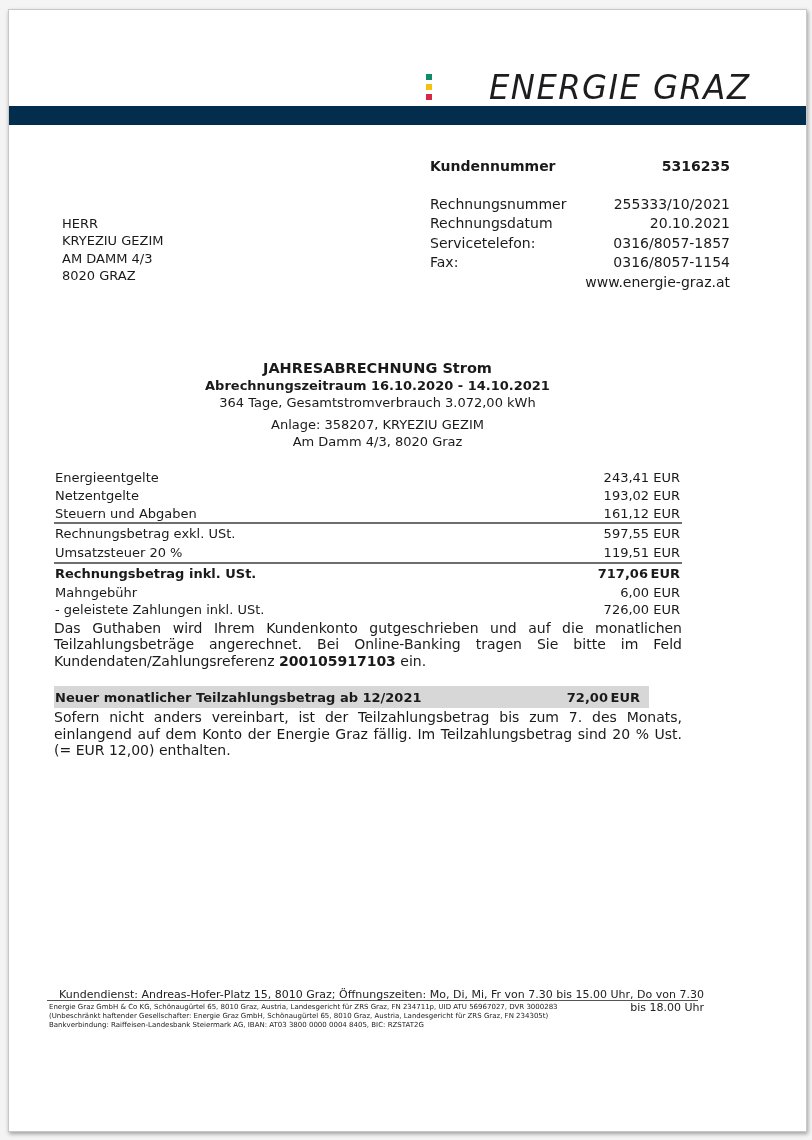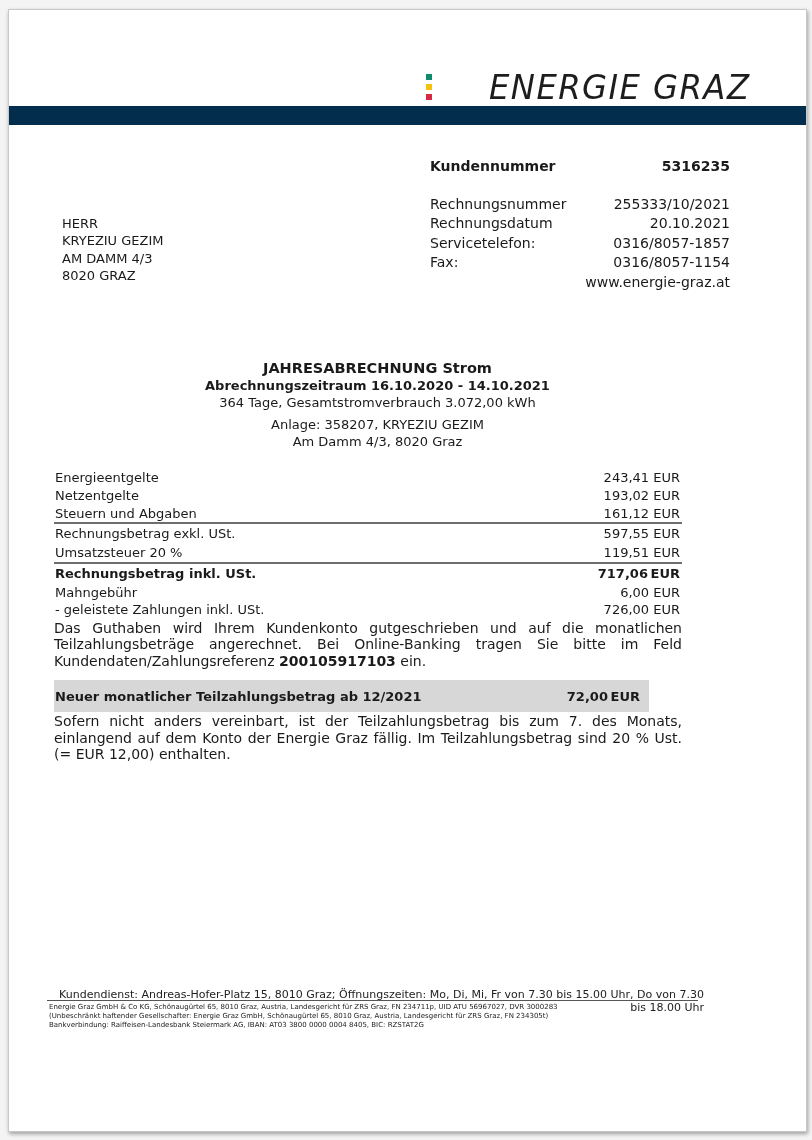--- a/index.html
+++ b/index.html
@@ -136,21 +136,21 @@
       <span>Mahngebühr</span>
       <span class="amt">6,00 EUR</span>
     </div>
     <div class="lrow" style="height:17px">
       <span>- geleistete Zahlungen inkl. USt.</span>
       <span class="amt">726,00 EUR</span>
     </div>
 
     <div class="para" style="margin-top:2px"><span>Das Guthaben wird Ihrem Kundenkonto gutgeschrieben und auf die monatlichen Teilzahlungsbeträge angerechnet. Bei Online-Banking tragen Sie bitte im Feld Kundendaten/Zahlungsreferenz </span><b>200105917103</b><span> ein.</span></div>
 
-    <div class="lrow bold grey" style="height:32px; margin-top:11px; width:592px">
+    <div class="lrow bold grey" style="height:22px; margin-top:17px; width:592px">
       <span>Neuer monatlicher Teilzahlungsbetrag ab 12/2021</span>
       <span class="amt" style="margin-right:7px"><span>72,00</span> <span>EUR</span></span>
     </div>
     <div class="para" style="margin-top:1px">Sofern nicht anders vereinbart, ist der Teilzahlungsbetrag bis zum 7. des Monats, einlangend auf dem Konto der Energie Graz fällig. Im Teilzahlungsbetrag sind 20 % Ust. (= EUR 12,00) enthalten.</div>
   </div>
 
   <div class="abs footer-top">Kundendienst: Andreas-Hofer-Platz 15, 8010 Graz; Öffnungszeiten: Mo, Di, Mi, Fr von 7.30 bis 15.00 Uhr, Do von 7.30 bis 18.00 Uhr</div>
   <div class="abs footer-line"></div>
   <div class="abs footer-bottom">
     <div>Energie Graz GmbH &amp; Co KG, Schönaugürtel 65, 8010 Graz, Austria, Landesgericht für ZRS Graz, FN 234711p, UID ATU 56967027, DVR 3000283</div>

